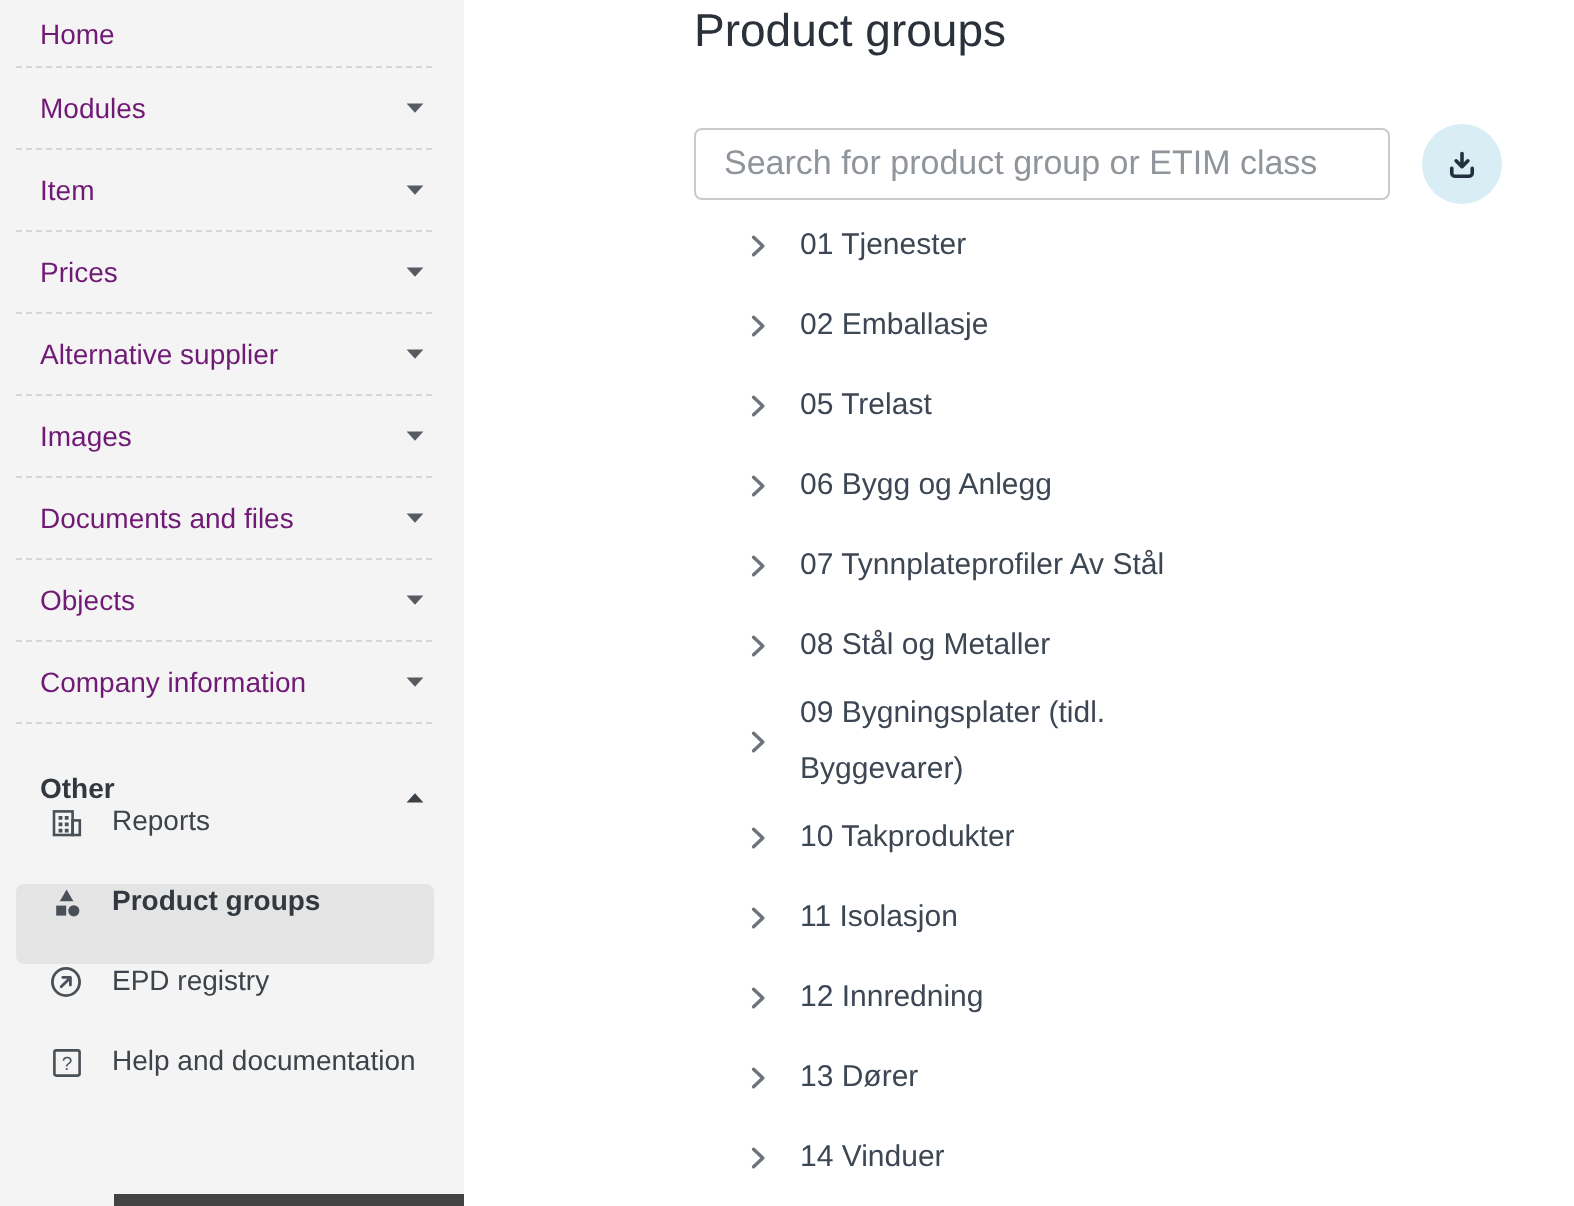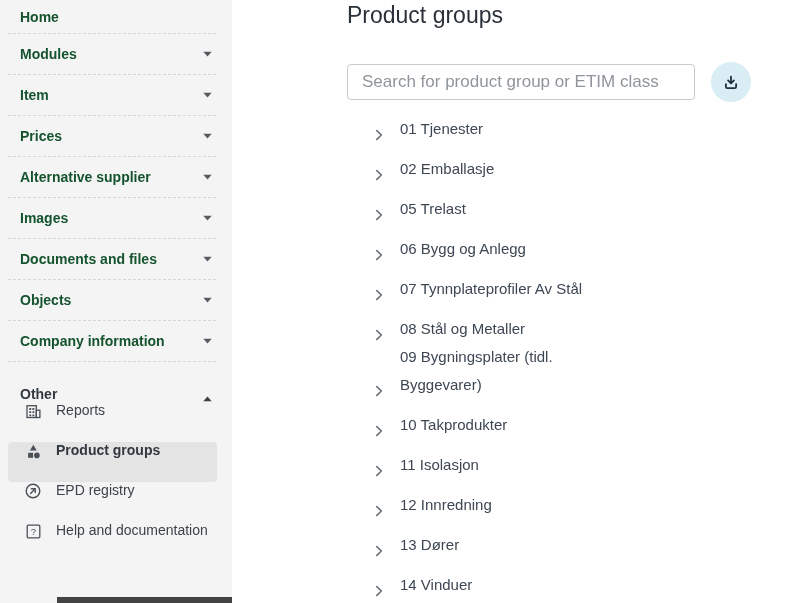--- a/index.html
+++ b/index.html
@@ -6,21 +6,21 @@
   html,body { margin:0; padding:0; background:#ffffff; }
   body { font-family:"Liberation Sans", sans-serif; color:#3c434b; }
   .app { position:relative; width:787px; height:603px; overflow:hidden; background:#ffffff; }
 
   
   .sidebar { position:absolute; left:0; top:0; width:232px; height:603px; background:#f4f4f4; }
   .nav-item {
     display:flex; align-items:center; justify-content:space-between;
     height:40px; margin:0 16px 0 8px; padding:0 4px 0 12px;
     border-bottom:1px dashed #d6d6d6;
-    font-size:14px; color:#14532d; cursor:pointer; white-space:nowrap;font-weight:bold;
+    font-size:14px; color:#701a75; cursor:pointer; white-space:nowrap;
   }
   .nav-item.first { height:33px; }
   .nav-item.expanded { border-bottom:none; font-weight:bold; color:#32383f;align-items:flex-end; }
   .caret { display:flex; align-items:center; }
   .sub-item {
     display:flex; gap:14px;
     height:40px; margin:0 15px 0 8px; padding-left:16px;
     border-radius:4px; font-size:14px; color:#3c434b; cursor:pointer; white-space:nowrap;
   }
   .sub-item.selected { background:#e4e4e5; font-weight:bold; color:#32383f; }
@@ -35,21 +35,21 @@
     width:318px; height:34px; padding:0 14px;
     border:1px solid #c9cacc; border-radius:4px;
     font-family:"Liberation Sans", sans-serif; font-size:17px; color:#3c434b; outline:none;
   }
   .search-input::placeholder { color:#8f959b; }
   .download-btn {
     width:40px; height:40px; padding:0; border:none; border-radius:50%;
     background:#d9edf5; display:flex; align-items:center; justify-content:center; cursor:pointer;
   }
   .tree { margin-top:1px; }
-  .tree-row { display:flex; align-items:flex-end; min-height:40px; padding-left:24px; cursor:pointer; }
+  .tree-row { display:flex; align-items:center; min-height:40px; padding-left:24px; cursor:pointer; }
   .tree-caret { display:flex; align-items:center; margin-right:13px; flex:0 0 16px; }
   .tree-label { font-size:15px; line-height:28px; color:#3d4754; max-width:225px; }
 </style>
 </head>
 <body>
 
 <div class="app">
 
   <aside class="sidebar">
     <nav>

